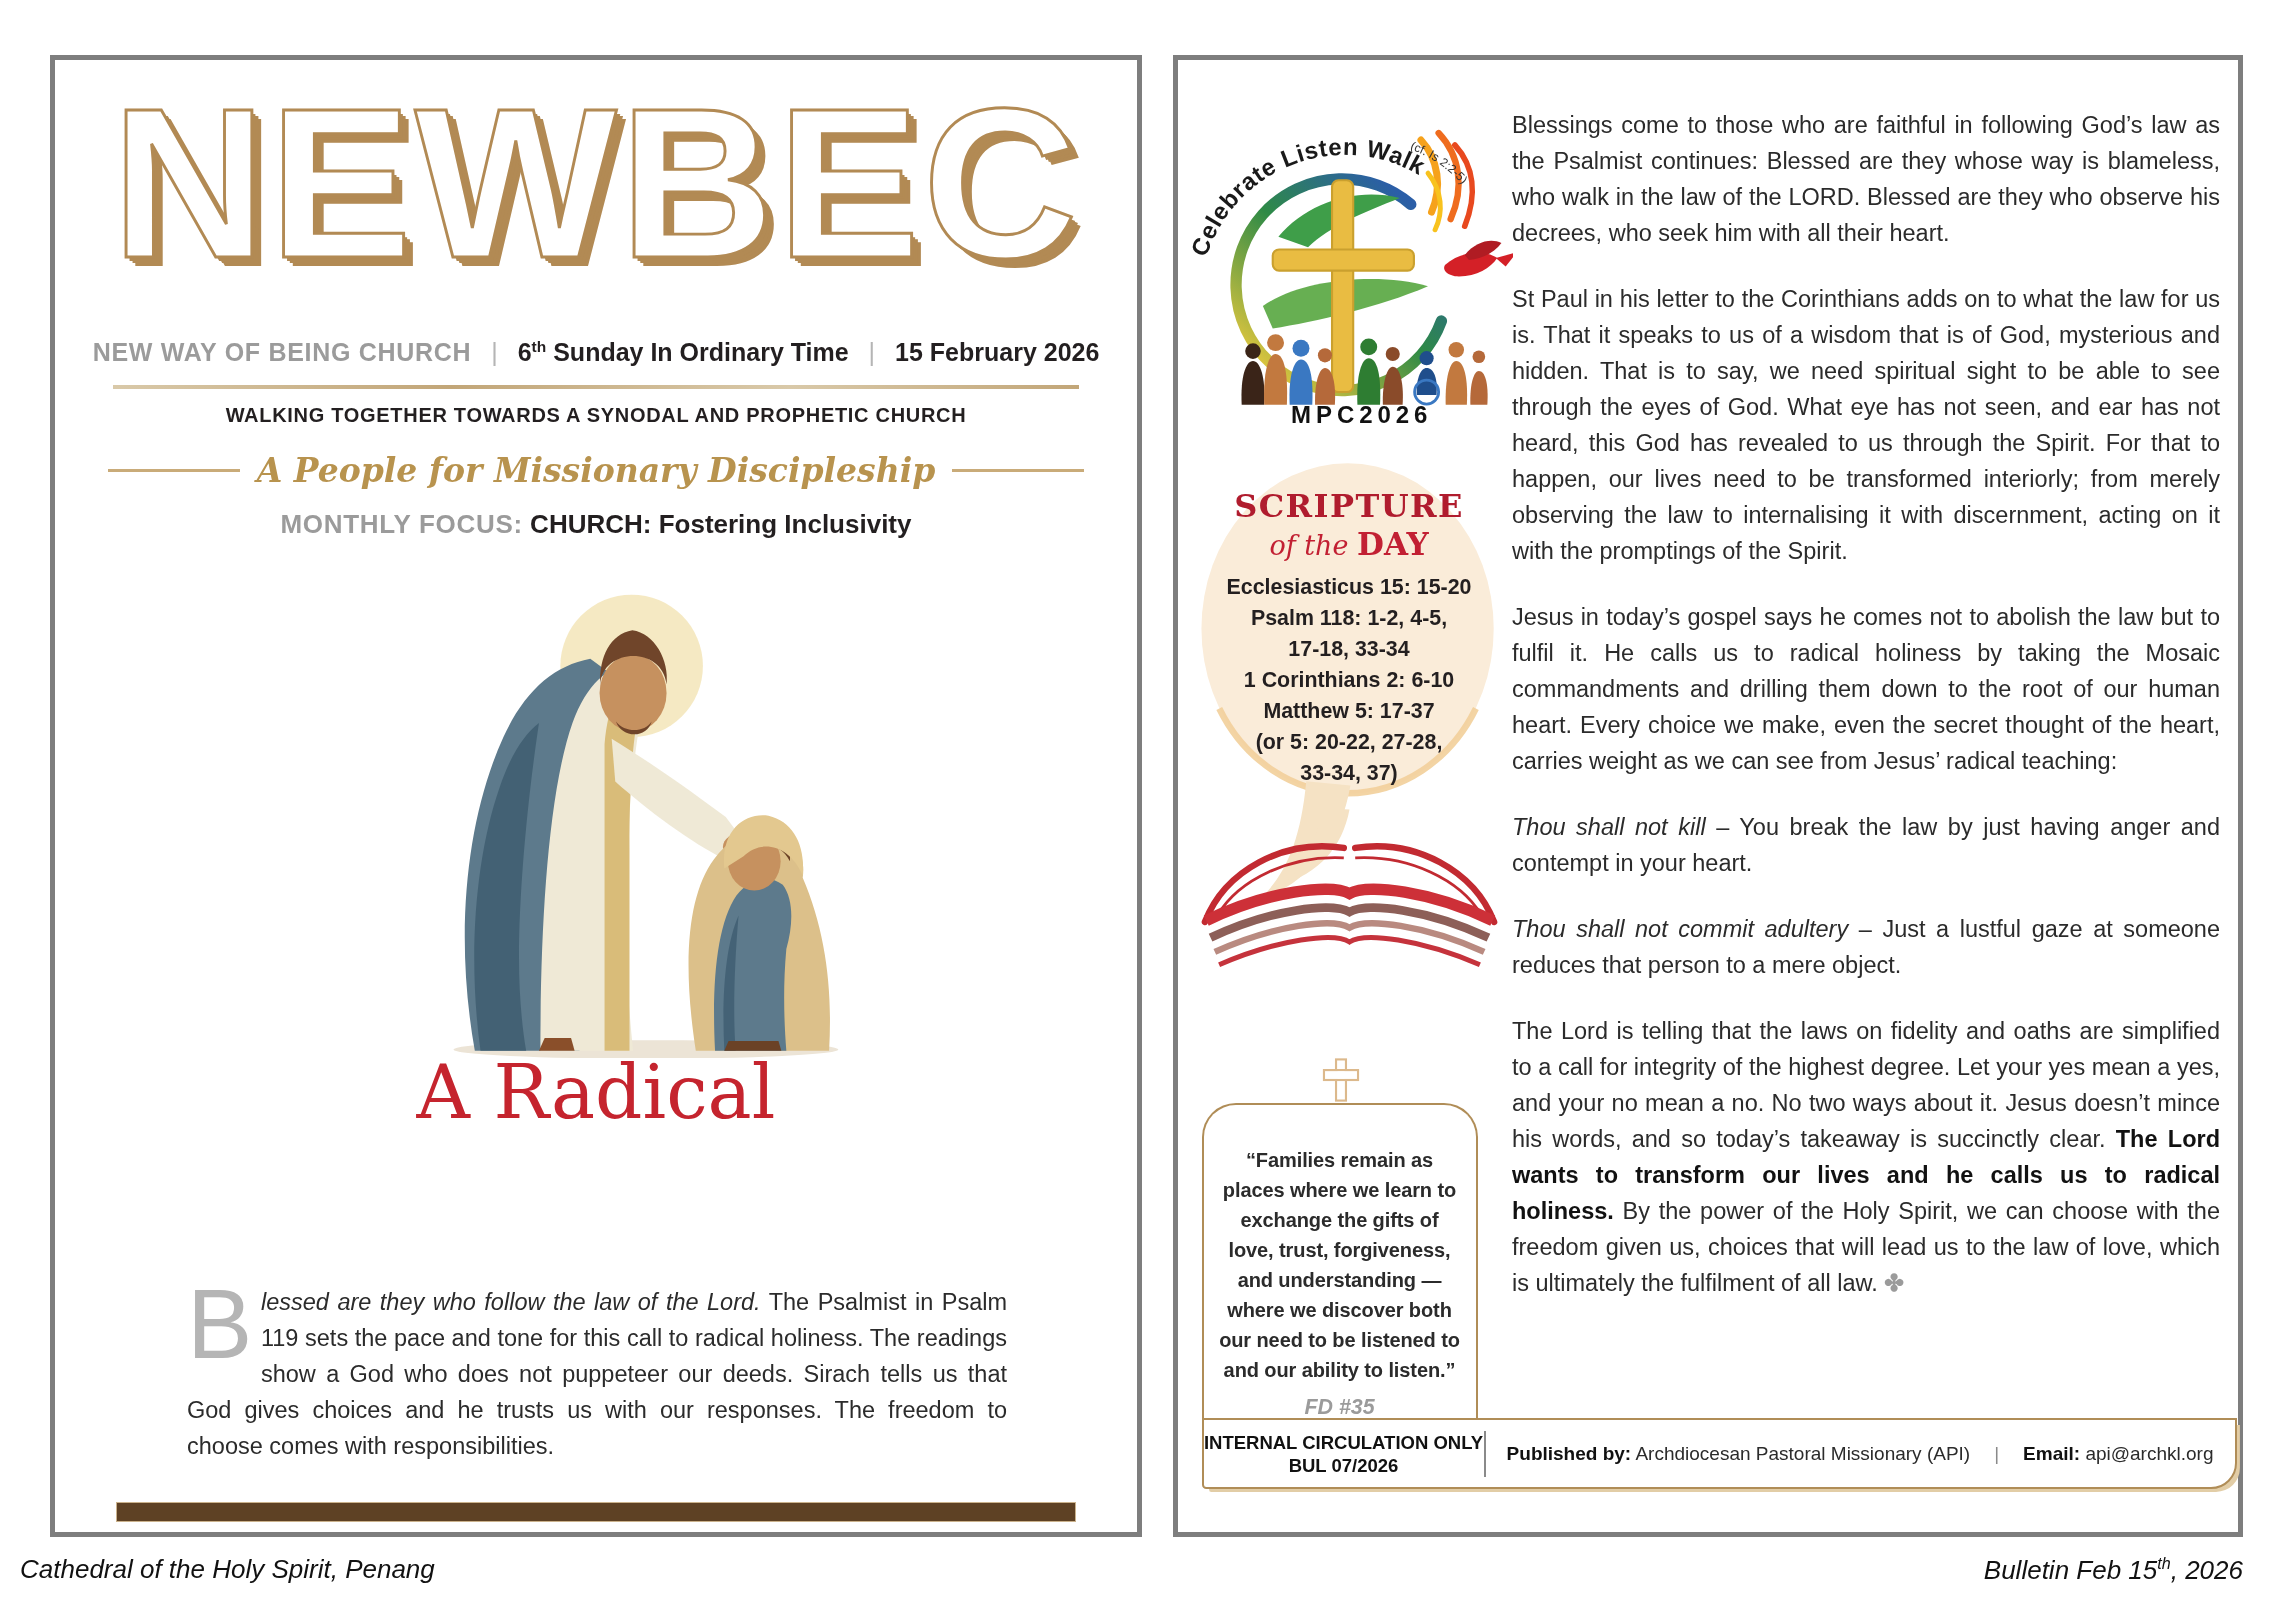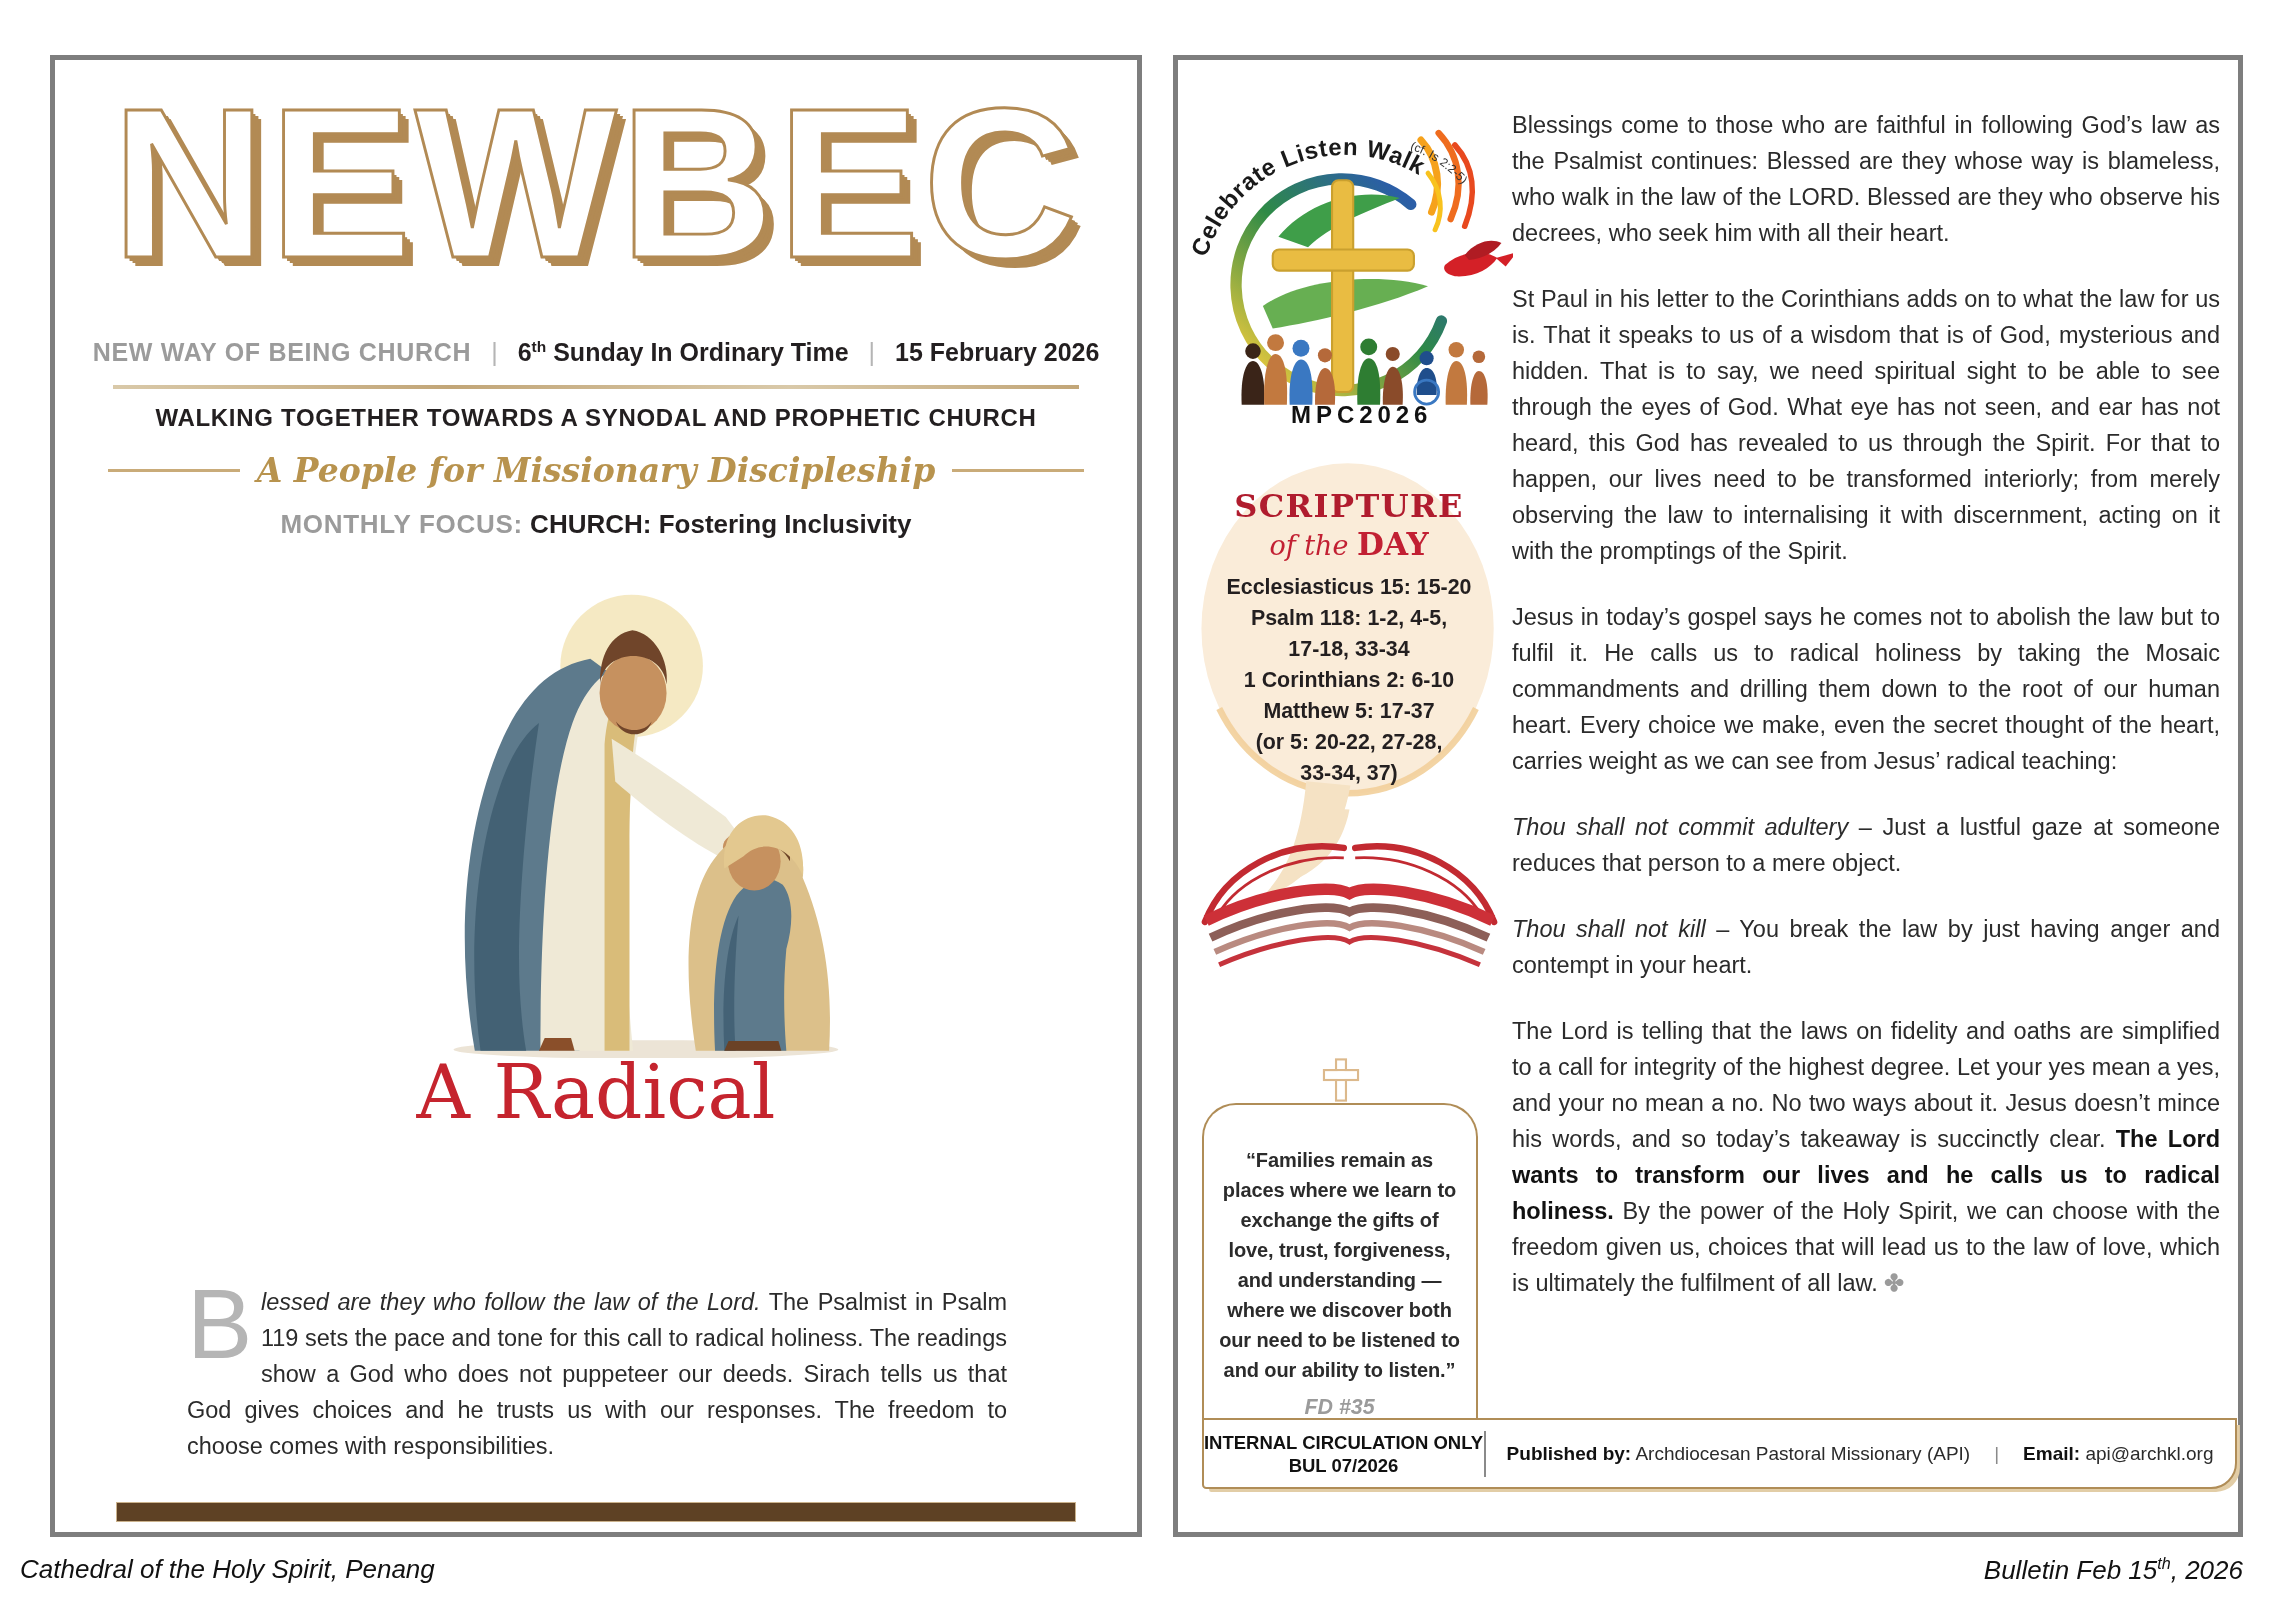--- a/index.html
+++ b/index.html
@@ -12,21 +12,21 @@
 
   
   .masthead{left:0;right:0;top:15.7px;text-align:center;
     font:bold 214px/214px "Liberation Sans",sans-serif;letter-spacing:2.9px;
     color:#ffffff;-webkit-text-stroke:2.9px #b28a54;
     text-shadow:3.6px 3.6px 0 #b28a54,6.4px 6.4px 0 #b28a54,9.3px 9.3px 0 #b28a54;}
   .tagline{left:0;right:0;top:278px;text-align:center;font-size:25px;font-weight:bold;color:#231f20;white-space:nowrap;}
   .tagline .muted{color:#9b9b9b;letter-spacing:0.7px;}
   .tagline .vbar{color:#b5b5b5;font-weight:normal;margin:0 13px;}
   .gold-hr{left:58px;right:58px;top:325px;height:3.6px;background:linear-gradient(90deg,#d9c9a9,#c2a678 35%,#d9c9a9 70%,#c2a678);}
-  .banner{left:0;right:0;top:344px;text-align:center;font-size:24px;font-weight:bold;color:#231f20;letter-spacing:0.7px;}
+  .banner{left:0;right:0;top:344px;text-align:center;font-size:20px;font-weight:bold;color:#231f20;letter-spacing:0.7px;}
   .script-row{left:0;right:0;top:391px;display:flex;align-items:center;justify-content:center;gap:17px;}
   .script-row .rule{width:132px;height:2.9px;background:#c9ab79;}
   .script-text{font-family:"DejaVu Serif",serif;font-style:italic;font-weight:bold;font-size:33px;color:#b8934e;}
   .monthly{left:0;right:0;top:449px;text-align:center;font-size:26px;font-weight:bold;}
   .monthly .label{color:#9b9b9b;letter-spacing:0.7px;}
   .monthly .value{color:#231f20;}
   .illustration{left:270px;top:499px;width:542px;height:499px;}
   .title1{left:0;right:0;top:993px;text-align:center;font-family:"DejaVu Serif",serif;
     font-size:74px;line-height:78px;color:#c5242e;font-weight:normal;}
   .title2{left:0;right:0;top:1074px;text-align:center;font-family:"DejaVu Serif",serif;
@@ -255,22 +255,22 @@
       <div class="fb-div"></div>
       <div class="fb-right">
         <b>Published by:</b><span> Archdiocesan Pastoral Missionary (API)</span><span class="vbar">|</span><b>Email:</b><span> api@archkl.org</span>
       </div>
     </div>
 
     <div class="abs article">
       <p>Blessings come to those who are faithful in following God’s law as the Psalmist continues: Blessed are they whose way is blameless, who walk in the law of the LORD. Blessed are they who observe his decrees, who seek him with all their heart.</p>
       <p>St Paul in his letter to the Corinthians adds on to what the law for us is. That it speaks to us of a wisdom that is of God, mysterious and hidden. That is to say, we need spiritual sight to be able to see through the eyes of God. What eye has not seen, and ear has not heard, this God has revealed to us through the Spirit. For that to happen, our lives need to be transformed interiorly; from merely observing the law to internalising it with discernment, acting on it with the promptings of the Spirit.</p>
       <p>Jesus in today’s gospel says he comes not to abolish the law but to fulfil it. He calls us to radical holiness by taking the Mosaic commandments and drilling them down to the root of our human heart. Every choice we make, even the secret thought of the heart, carries weight as we can see from Jesus’ radical teaching:</p>
+      <p><span class="ital">Thou shall not kill</span><span> – You break the law by just having anger and contempt in your heart.</span></p>
       <p><span class="ital">Thou shall not commit adultery</span><span> – Just a lustful gaze at someone reduces that person to a mere object.</span></p>
-      <p><span class="ital">Thou shall not kill</span><span> – You break the law by just having anger and contempt in your heart.</span></p>
       <p><span>The Lord is telling that the laws on fidelity and oaths are simplified to a call for integrity of the highest degree. Let your yes mean a yes, and your no mean a no. No two ways about it. Jesus doesn’t mince his words, and so today’s takeaway is succinctly clear. </span><b>The Lord wants to transform our lives and he calls us to radical holiness.</b><span> By the power of the Holy Spirit, we can choose with the freedom given us, choices that will lead us to the law of love, which is ultimately the fulfilment of all law. </span><span class="end-mark">✤</span></p>
     </div>
   </div>
 
   <div class="foot foot-left">Cathedral of the Holy Spirit, Penang</div>
   <div class="foot foot-right">
     <span>Bulletin Feb 15</span><sup>th</sup><span>, 2026</span>
   </div>
 
 </div>

